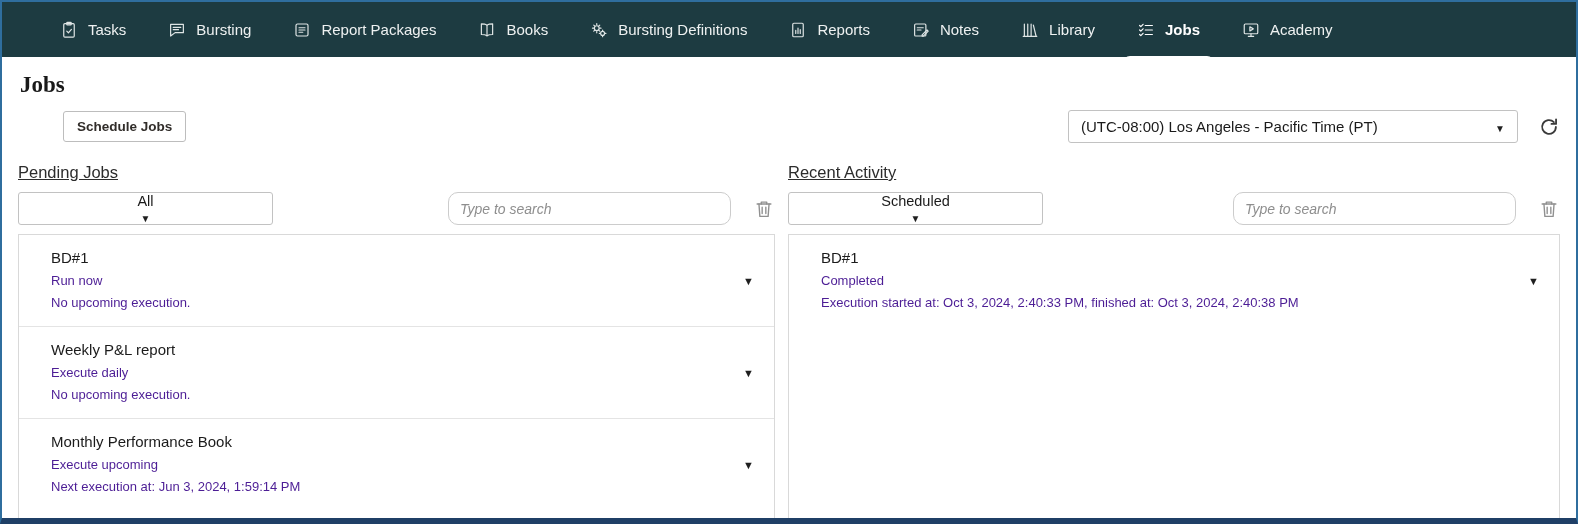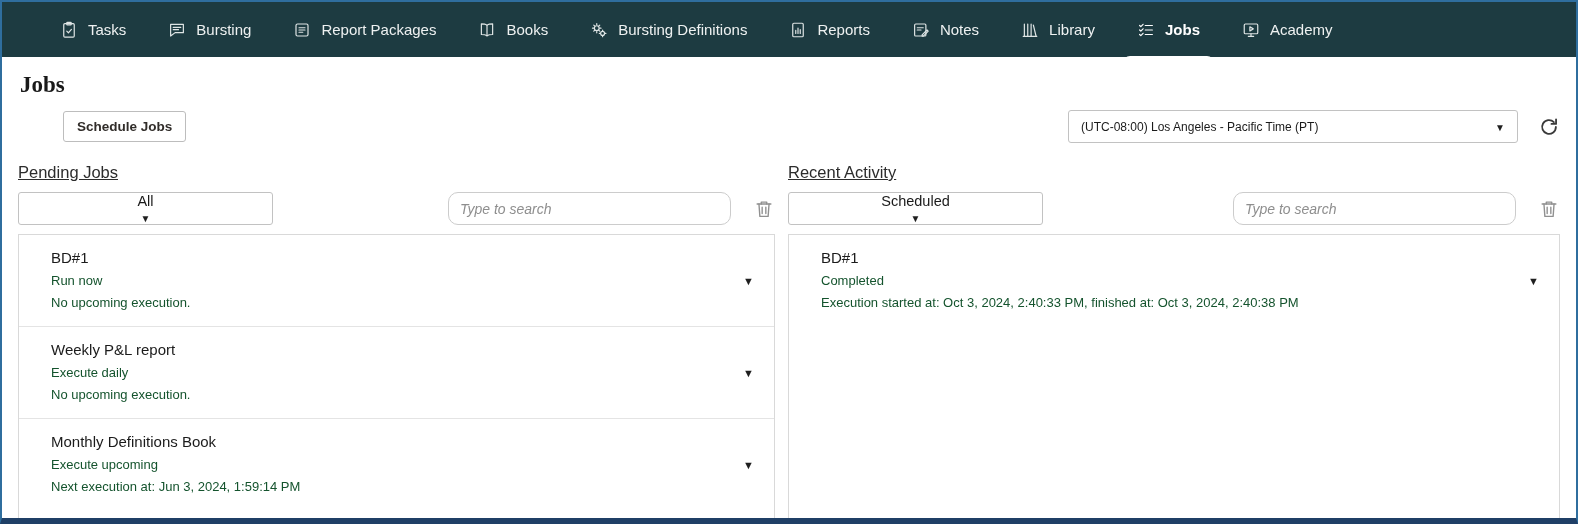--- a/index.html
+++ b/index.html
@@ -36,21 +36,21 @@
   .toolbar { display:flex; align-items:center; justify-content:space-between; margin-bottom:20px;padding-left:45px; }
   .btn-schedule {
     font-family:"Liberation Sans", sans-serif;
     background:#fff; border:1px solid #bdbdbd; border-radius:3px;
     padding:7px 13px; font-size:13.5px; font-weight:bold; color:#312d2a; cursor:pointer;
   }
   .toolbar-right { display:flex; align-items:center; }
   .select-box {
     border:1px solid #c2c2c2; border-radius:3px; background:#fff;
     display:flex; align-items:center; justify-content:space-between;
-    height:33px; padding:0 12px; font-size:12px; color:#1a1a1a; cursor:pointer;
+    height:33px; padding:0 12px; font-size:15px; color:#1a1a1a; cursor:pointer;
   }
   .tz-select { width:450px; }
   .caret::after { content:"▼"; font-size:10px; color:#1f1f1f; }
   .refresh-btn { margin-left:20px; cursor:pointer; display:flex; align-items:center; }
   .refresh-btn svg { stroke:#3a3a3a; fill:none; stroke-width:2; stroke-linecap:round; stroke-linejoin:round; }
   
   .panels { display:flex; gap:13px; align-items:flex-start; }
   .panel-left { width:757px; flex:none; }
   .panel-right { flex:1; }
   .panel h2 { font-size:16.5px; font-weight:400; color:#2c2c2c; margin:0 0 10px 0;text-decoration:underline; }
@@ -60,21 +60,21 @@
     margin-left:auto; width:283px; height:33px; border:1px solid #cccccc; border-radius:10px;
     padding:0 11px; font-size:14px; color:#333; font-family:"Liberation Sans", sans-serif;
   }
   .search-input::placeholder { font-style:italic; color:#8e8e8e; }
   .trash-btn { margin-left:22px; cursor:pointer; display:flex; align-items:center; }
   .trash-btn svg { stroke:#909090; fill:none; stroke-width:1.5; stroke-linecap:round; stroke-linejoin:round; }
   .job-list { border:1px solid #d9d9d9; height:288px; overflow:hidden; background:#fff; }
   .job-row { position:relative; padding:14px 44px 16px 32px; border-bottom:1px solid #e4e4e4; }
   .job-row:last-child { border-bottom:none; }
   .job-name { font-size:15px; color:#1b1b1b; }
-  .job-sub { font-size:13px; color:#14532d; margin-top:7px; }
+  .job-sub { font-size:13px; color:#4c1d95; margin-top:7px; }
   .row-caret { position:absolute; right:20px; top:36px; cursor:pointer; }
   .row-caret::after { content:"▼"; font-size:11px; color:#1f1f1f; }
 </style>
 </head>
 <body>
 
 <div class="app">
 
   <nav class="topnav">
 
@@ -235,21 +235,21 @@
             <div class="job-sub">No upcoming execution.</div>
             <span class="row-caret"></span>
           </div>
           <div class="job-row">
             <div class="job-name">Weekly P&amp;L report</div>
             <div class="job-sub">Execute daily</div>
             <div class="job-sub">No upcoming execution.</div>
             <span class="row-caret"></span>
           </div>
           <div class="job-row">
-            <div class="job-name">Monthly Definitions Book</div>
+            <div class="job-name">Monthly Performance Book</div>
             <div class="job-sub">Execute upcoming</div>
             <div class="job-sub">Next execution at: Jun 3, 2024, 1:59:14 PM</div>
             <span class="row-caret"></span>
           </div>
         </div>
       </section>
 
       <section class="panel panel-right">
         <h2>Recent Activity</h2>
         <div class="filter-row">

